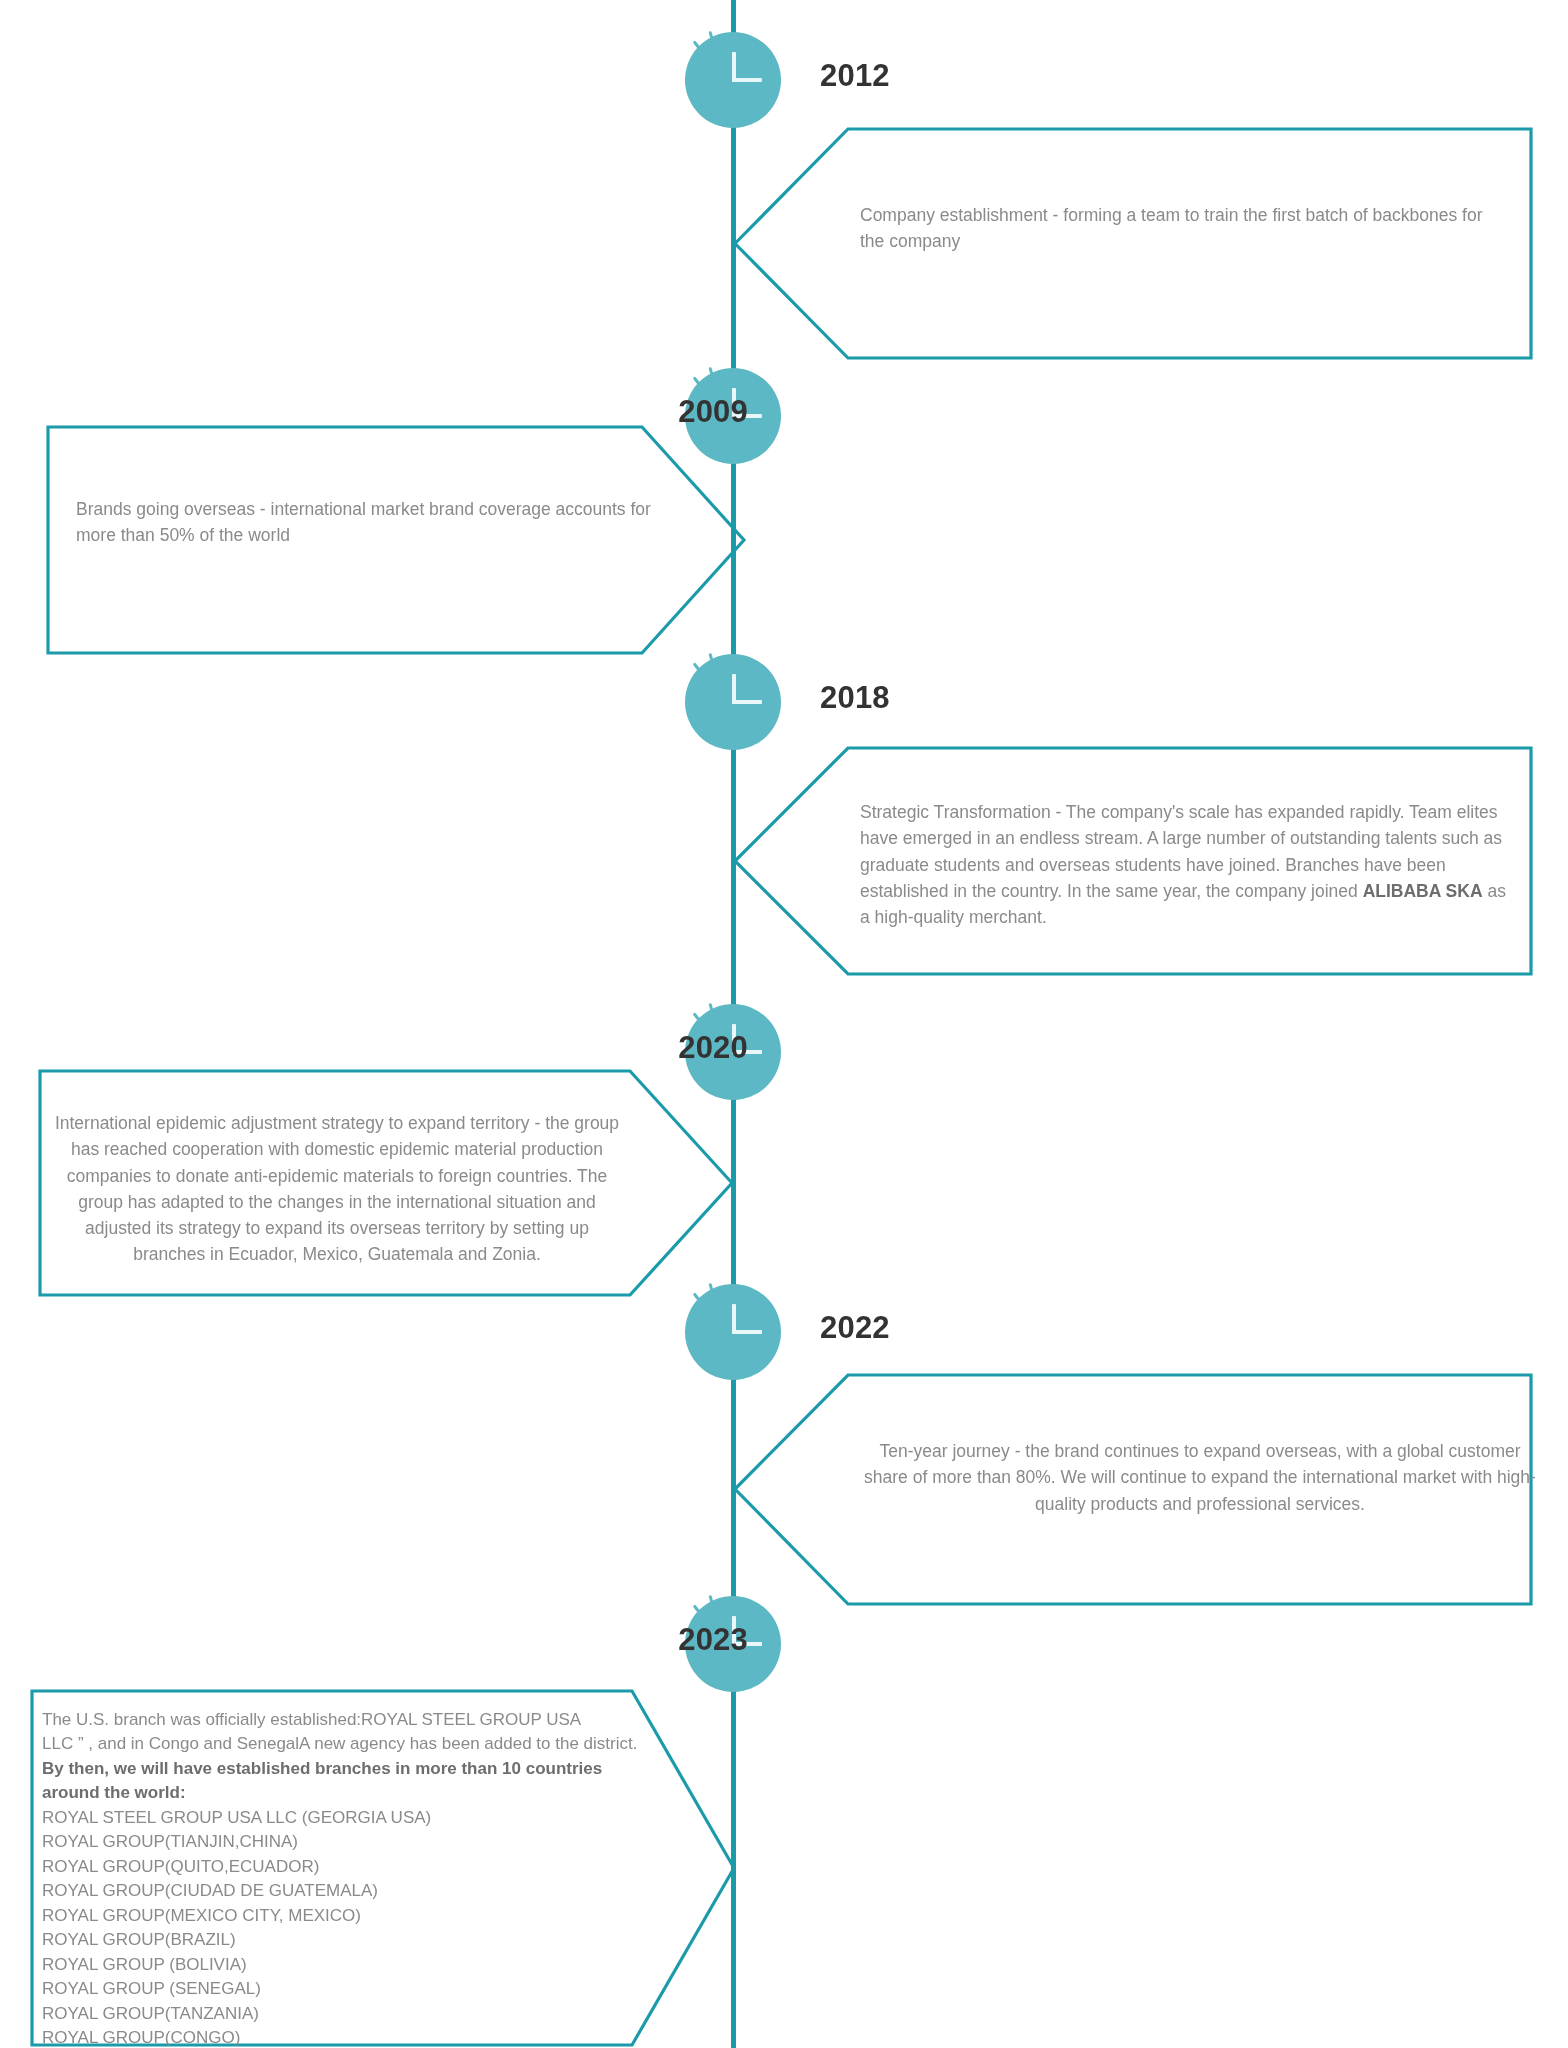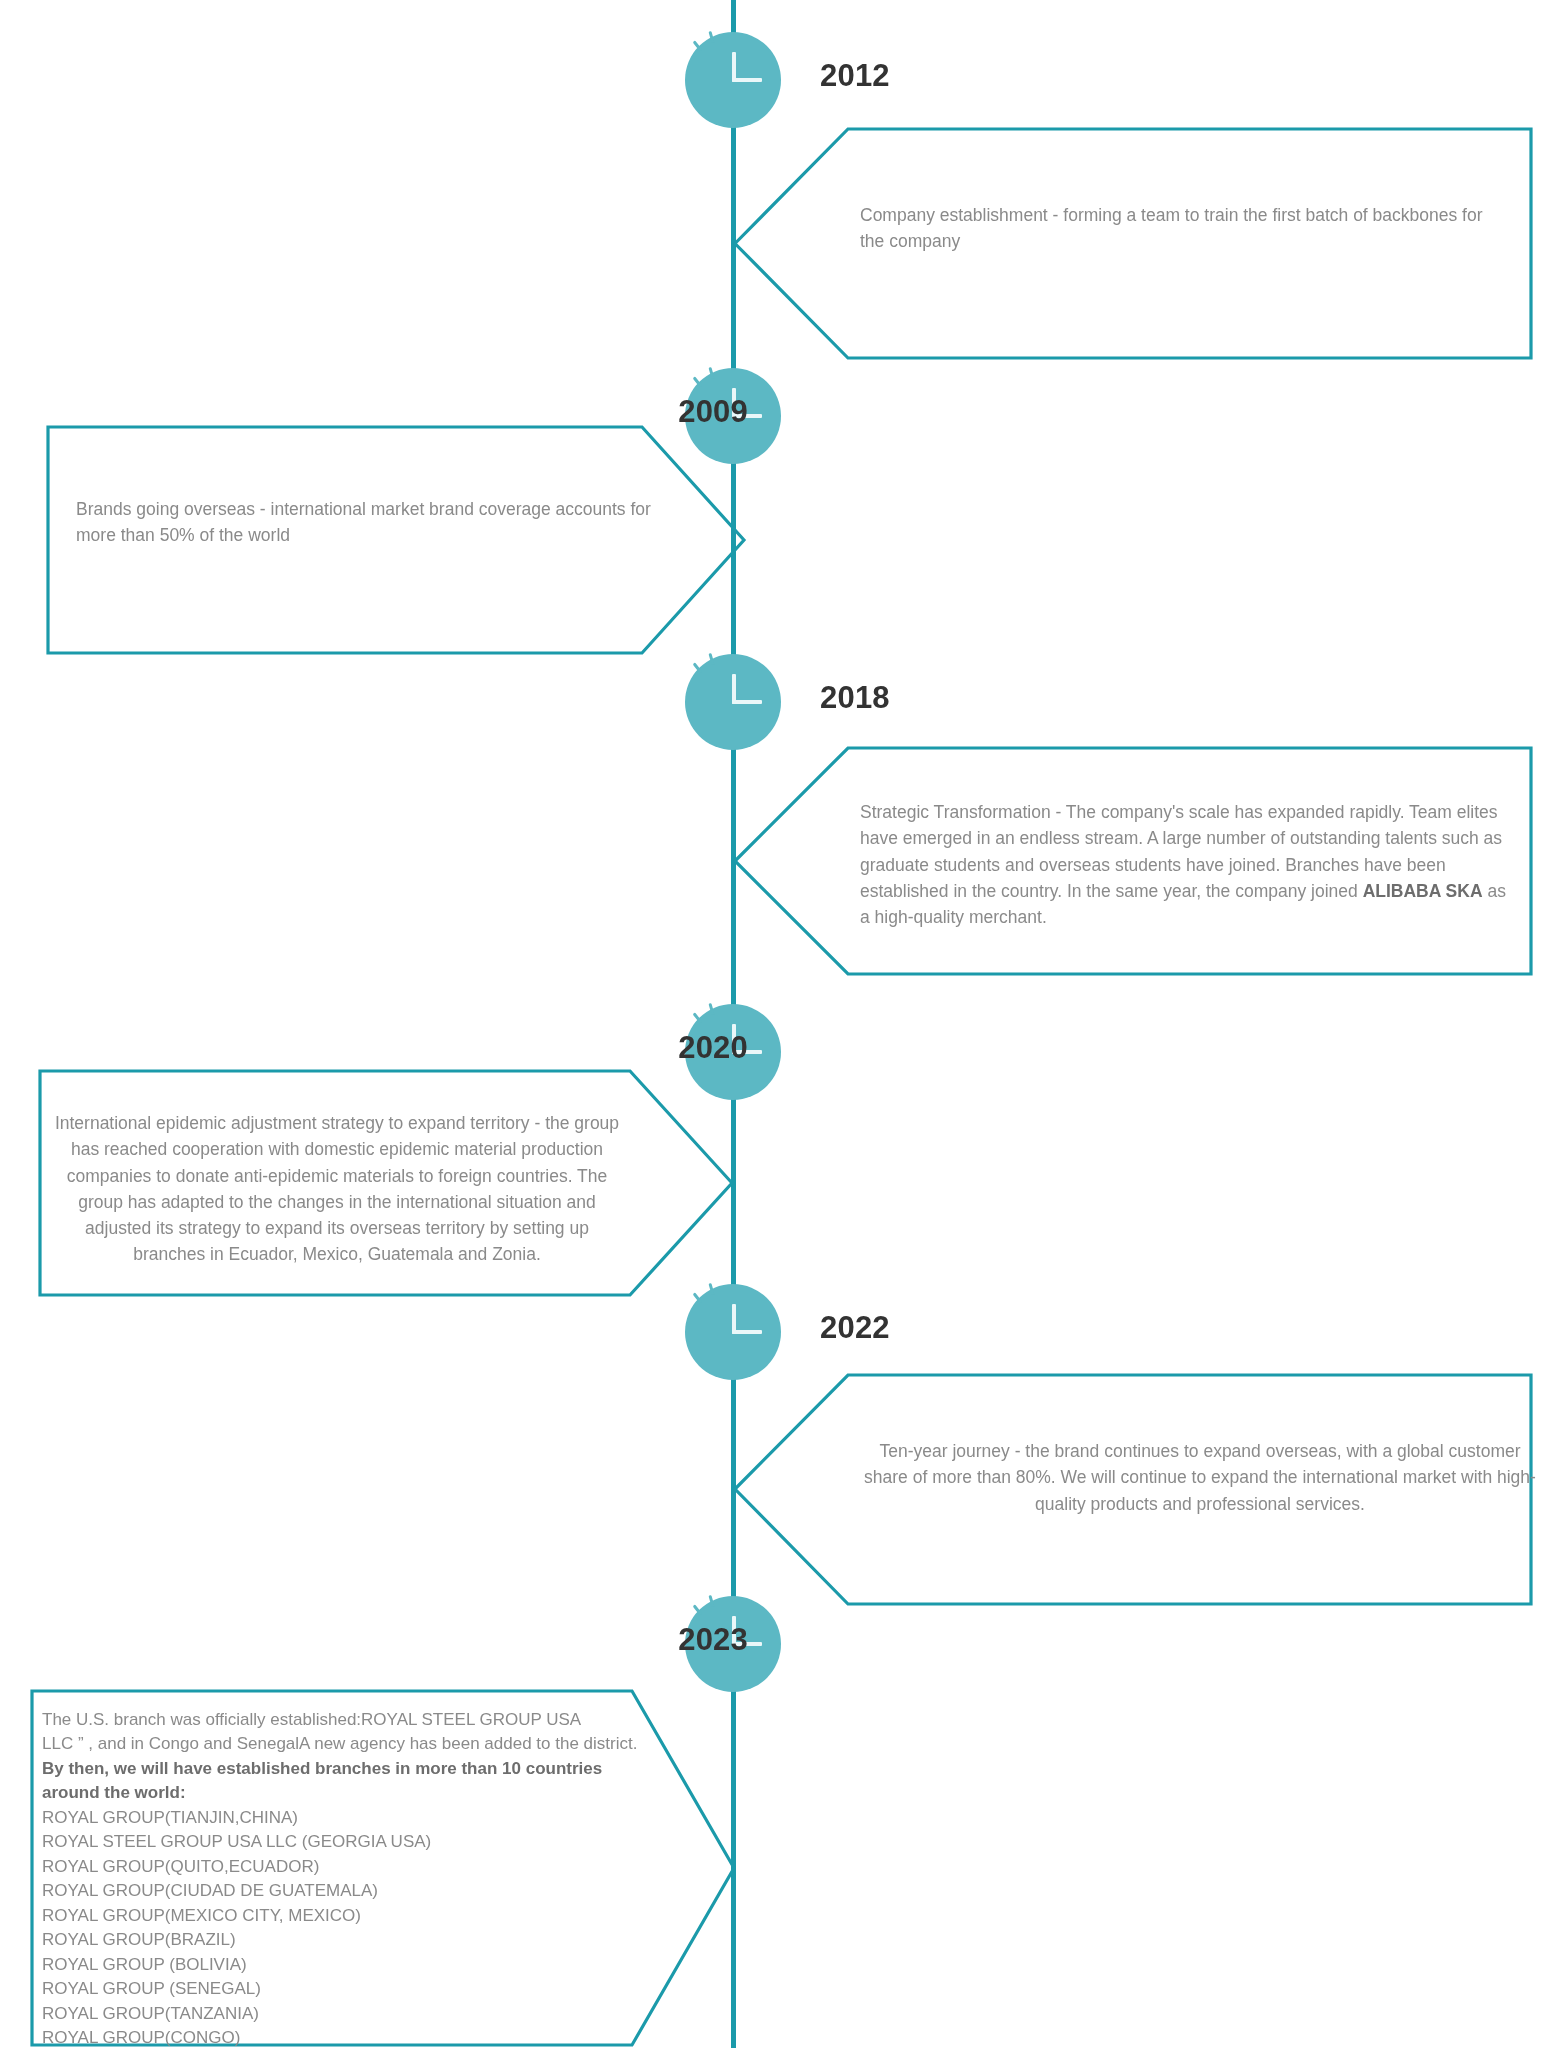--- a/index.html
+++ b/index.html
@@ -216,22 +216,22 @@
 
   <div class="callout to-left" style="left:30px; top:1688px; width:818px; height:360px;">
     <svg width="706" height="360" viewBox="0 0 706 360" aria-hidden="true">
       <path d="M 704 180 L 602 3 L 2 3 L 2 357 L 602 357 Z" fill="none" stroke="#1b9aaa" stroke-width="3.2"></path>
     </svg>
     <div class="txt" style="left:12px; top:20px; width:640px; text-align:left; font-size:17px; line-height:1.44;">
       <span class="blk">The U.S. branch was officially established:ROYAL STEEL GROUP USA</span>
       <span class="blk">LLC ” , and in Congo and SenegalA new agency has been added to the district.</span>
       <b class="blk">By then, we will have established branches in more than 10 countries</b>
       <b class="blk">around the world:</b>
+      <span class="listline">ROYAL STEEL GROUP USA LLC (GEORGIA USA)</span>
       <span class="listline">ROYAL GROUP(TIANJIN,CHINA)</span>
-      <span class="listline">ROYAL STEEL GROUP USA LLC (GEORGIA USA)</span>
       <span class="listline">ROYAL GROUP(QUITO,ECUADOR)</span>
       <span class="listline">ROYAL GROUP(CIUDAD DE GUATEMALA)</span>
       <span class="listline">ROYAL GROUP(MEXICO CITY, MEXICO)</span>
       <span class="listline">ROYAL GROUP(BRAZIL)</span>
       <span class="listline">ROYAL GROUP (BOLIVIA)</span>
       <span class="listline">ROYAL GROUP (SENEGAL)</span>
       <span class="listline">ROYAL GROUP(TANZANIA)</span>
       <span class="listline">ROYAL GROUP(CONGO)</span>
     </div>
   </div>

